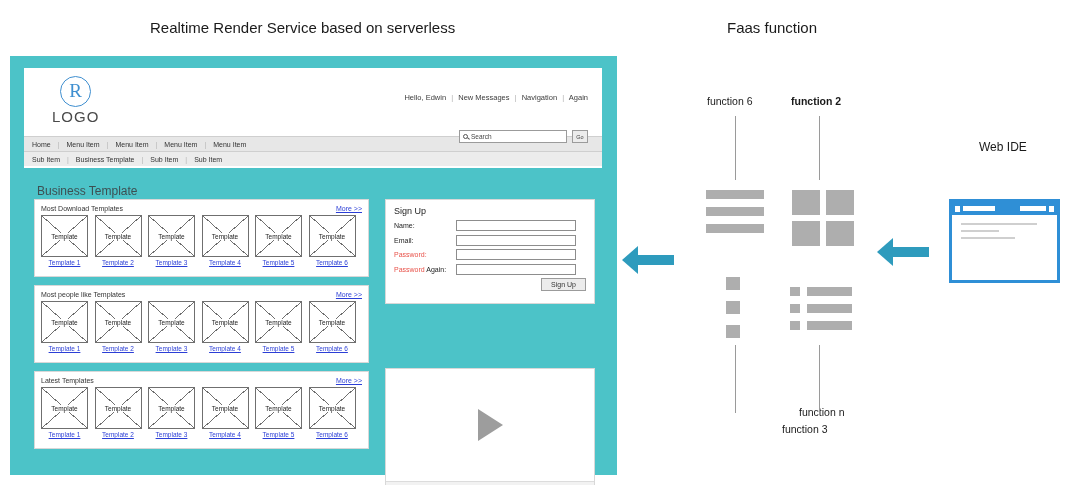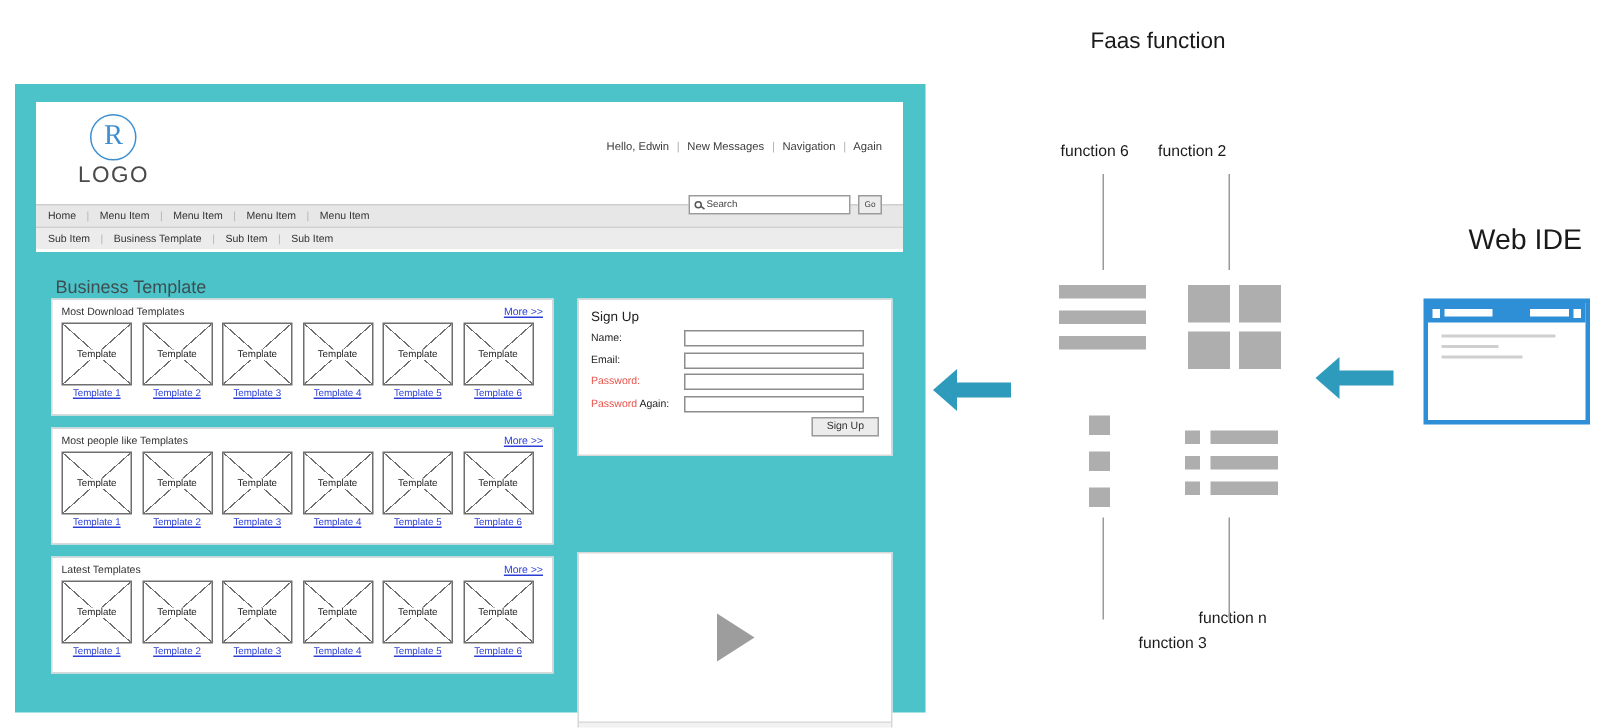--- a/index.html
+++ b/index.html
@@ -14,21 +14,21 @@
 
   
   .diagram-title {
     position: absolute;
     font-size: 15px;
     color: #1a1a1a;
     white-space: nowrap;
   }
   #title-left  { left: 150px; top: 19px; }
   #title-right { left: 727px; top: 19px; }
-  #title-ide   { left: 979px; top: 150px; font-size: 19px; }
+  #title-ide   { left: 979px; top: 140px; font-size: 12px; }
 
   
   .teal-panel {
     position: absolute;
     left: 10px; top: 56px;
     width: 607px; height: 419px;
     background: #4cc3c8;
   }
   .site {
     position: absolute;
@@ -207,20 +207,21 @@
   .ide-sq { width: 5px; height: 6px; background: #fff; flex: none; }
   .ide-seg { height: 5px; background: #fff; }
   .ide-body { padding: 8px 9px; display: flex; flex-direction: column; gap: 5px; }
   .ide-line { height: 2px; background: #cfcfcf; }
 </style>
 </head>
 <body>
 
 <div class="stage">
 
+  <div class="diagram-title" id="title-left">Realtime Render Service based on serverless</div>
   <div class="diagram-title" id="title-right">Faas function</div>
   <div class="diagram-title" id="title-ide">Web IDE</div>
 
   <div class="teal-panel">
 
     <div class="site">
       <div class="site-head">
 
         <div class="logo-wrap">
           <div class="logo-circle">R</div>
@@ -447,22 +448,22 @@
   <div class="arrow" style="left:622px; top:246px; width:52px; height:28px;">
     <span class="head" style="left:0; top:0;"></span>
     <span class="shaft" style="left:15px; top:9px; width:37px; height:10px;"></span>
   </div>
   <div class="arrow" style="left:877px; top:238px; width:52px; height:28px;">
     <span class="head" style="left:0; top:0;"></span>
     <span class="shaft" style="left:15px; top:9px; width:37px; height:10px;"></span>
   </div>
 
   <div class="fn-label" style="left:707px; top:95px;">function 6</div>
-  <div class="fn-label" style="left:772px; top:95px;">function 2</div>
-  <div class="fn-label" style="left:719px; top:423px;padding-left:40px;">function 3</div>
+  <div class="fn-label" style="left:791px; top:95px;font-weight:bold;">function 2</div>
+  <div class="fn-label" style="left:742px; top:423px;padding-left:40px;">function 3</div>
   <div class="fn-label" style="left:799px; top:406px;">function n</div>
 
   <div class="fn-stem" style="left:735px; top:116px; height:64px;"></div>
   <div class="fn-stem" style="left:819px; top:116px; height:64px;"></div>
   <div class="fn-stem" style="left:735px; top:345px; height:68px;"></div>
   <div class="fn-stem" style="left:819px; top:345px; height:68px;"></div>
 
   <div class="glyph" style="left:706px; top:190px; width:58px;">
     <div class="bar" style="height:9px; margin-bottom:8px;"></div>
     <div class="bar" style="height:9px; margin-bottom:8px;"></div>

